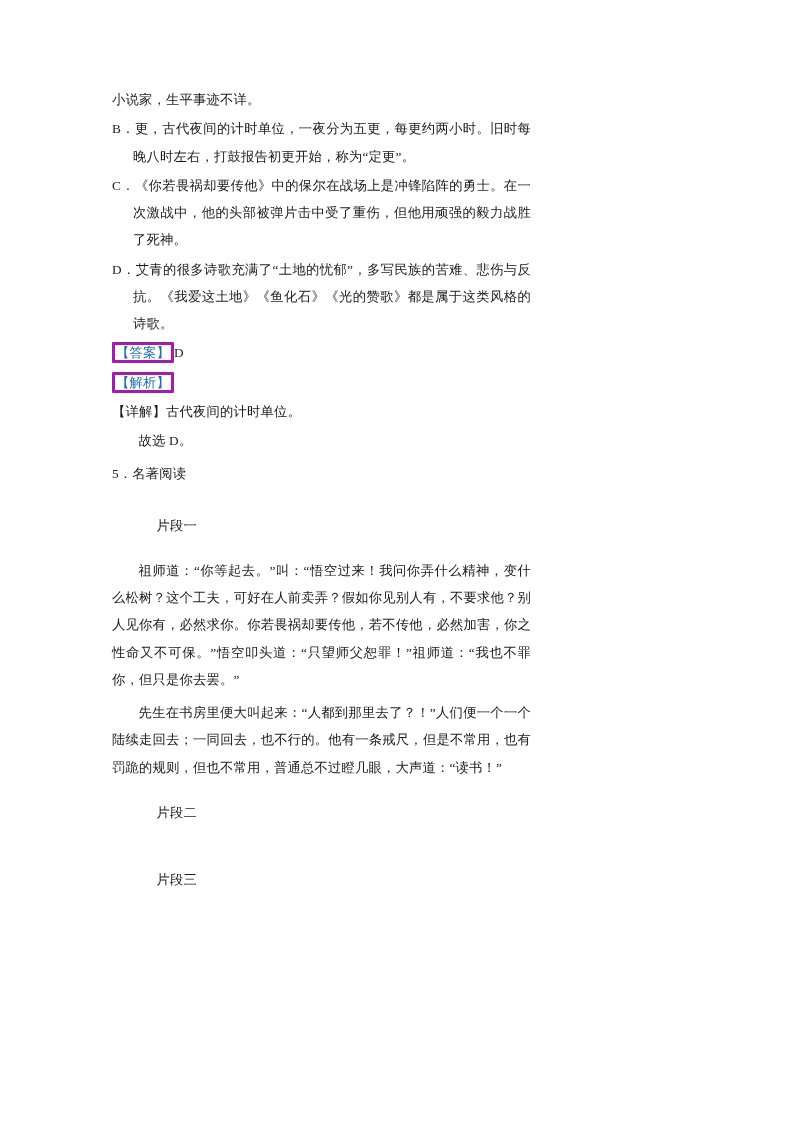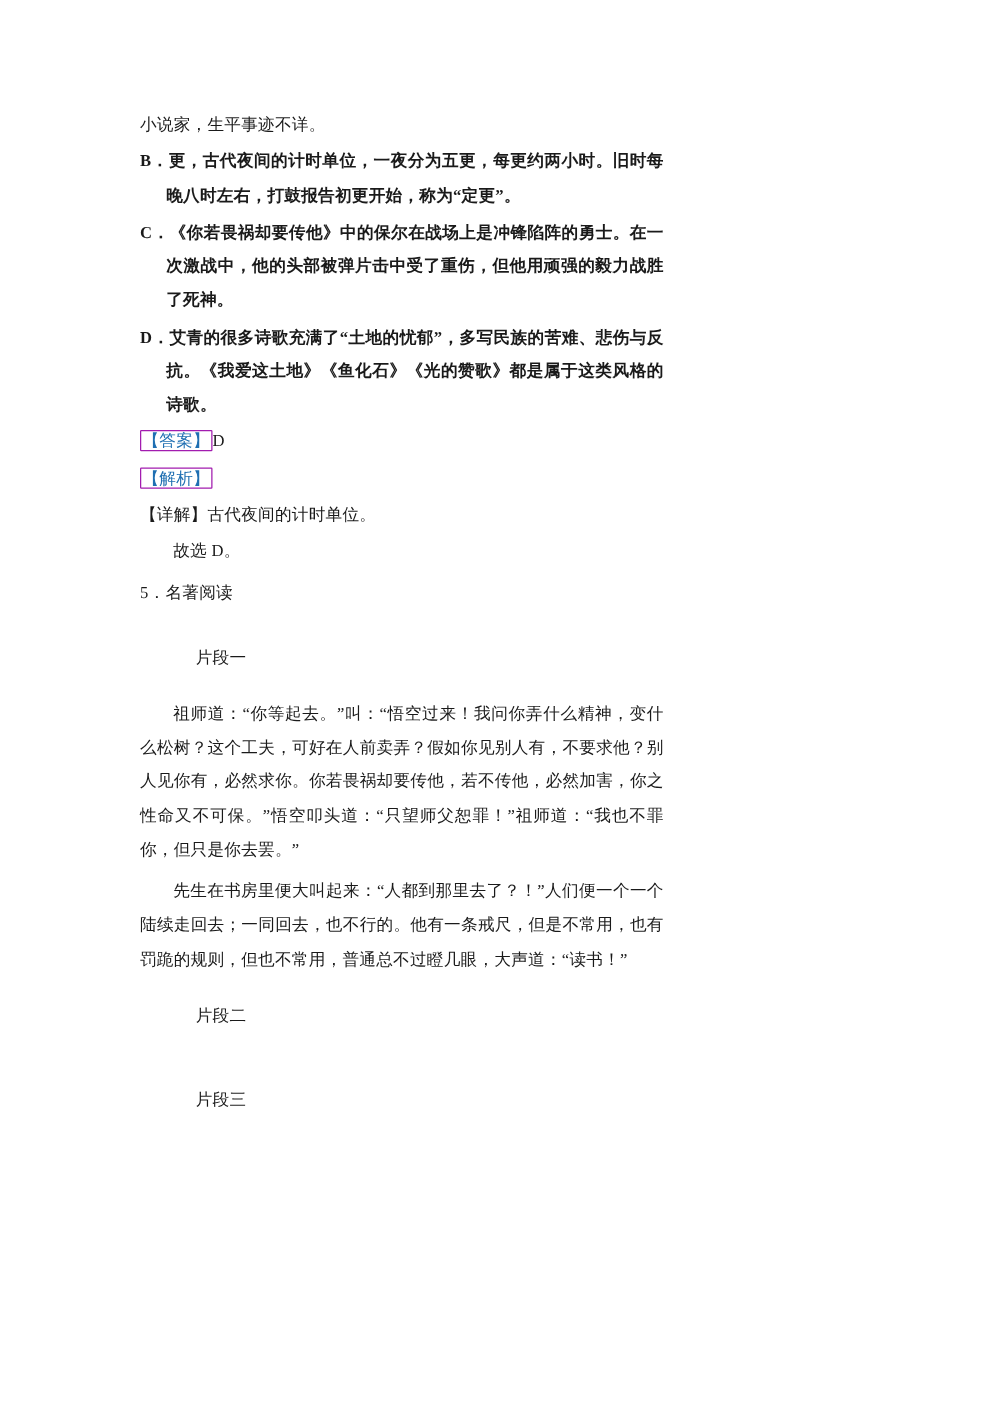--- a/index.html
+++ b/index.html
@@ -29,31 +29,30 @@
   }
   .para {
     margin: 0 0 2px 0;
   }
   .para.indent {
     text-indent: 2em;
   }
   .para.hang {
     padding-left: 21px;
     text-indent: -21px;
-    font-weight: bold;
   }
   .para.hang2 {
     padding-left: 25px;
     text-indent: -25px;
   }
   .label-box {
     color: #1f6fb2;
   }
   .label-box .brk {
-    border: 1px solid #a21caf;
+    border: 3px solid #a21caf;
     padding: 0 1px;
     border-radius: 1px;
     color: #1f6fb2;
   }
   .ans-letter {
     color: #1a1a1a;
   }
   .sub-head {
     text-indent: 2em;
     margin: 18px;

